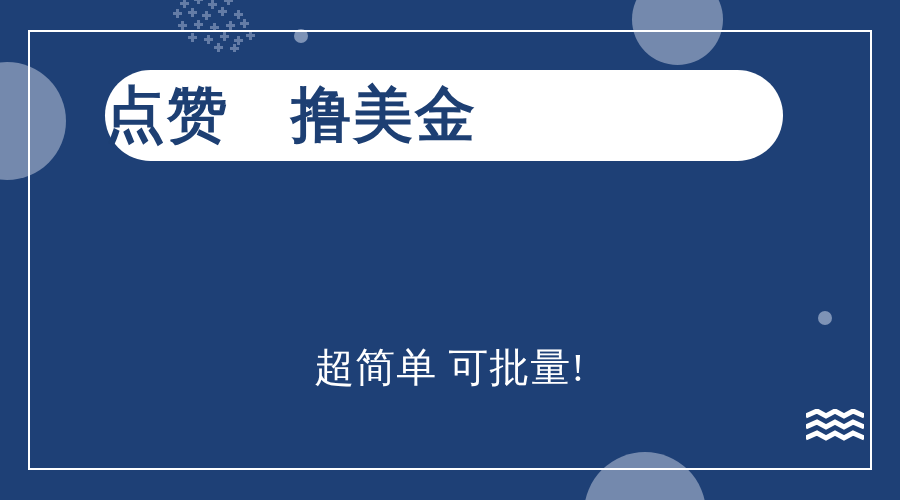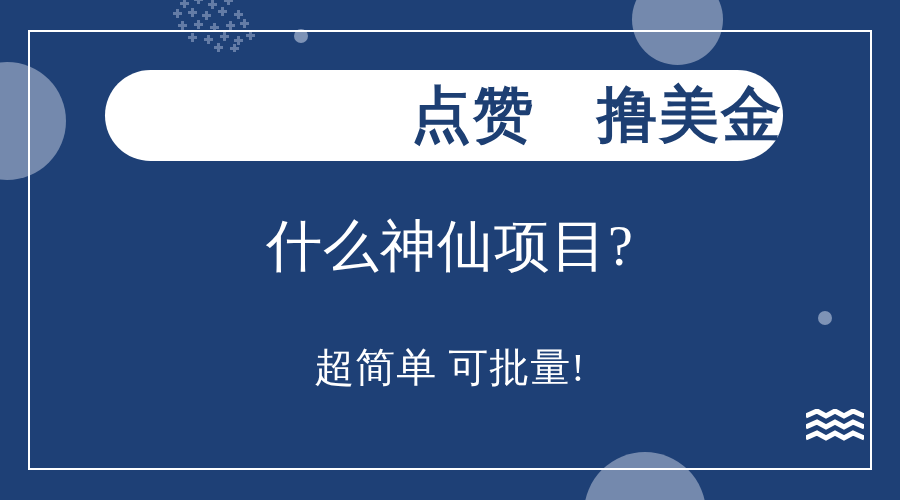--- a/index.html
+++ b/index.html
@@ -112,21 +112,21 @@
   .headline-pill {
     position: absolute;
     left: 105px;
     top: 70px;
     width: 678px;
     height: 91px;
     background: #ffffff;
     border-radius: 46px;
     display: flex;
     align-items: center;
-    justify-content: flex-end;
+    justify-content: flex-start;
   }
 
   .headline-text {
     font-family: "Liberation Sans", "DejaVu Sans", sans-serif;
     font-weight: bold;
     font-size: 60px;
     line-height: 1;
     letter-spacing: 2px;
     color: #1d3f73;
     white-space: pre;
@@ -204,19 +204,18 @@
       <polyline points="2,28 11,24 20,29 29,24 38,29 47,24 56,28"></polyline>
     </g>
   </svg>
 
   <div class="content">
 
     <div class="headline-pill">
       <span class="headline-text">点赞　撸美金</span>
     </div>
 
-    <div class="subline subline-1">什么神仙项目?</div>
 
     <div class="subline subline-2">超简单 可批量!</div>
 
   </div>
 
 </div>
 
 </body></html>

